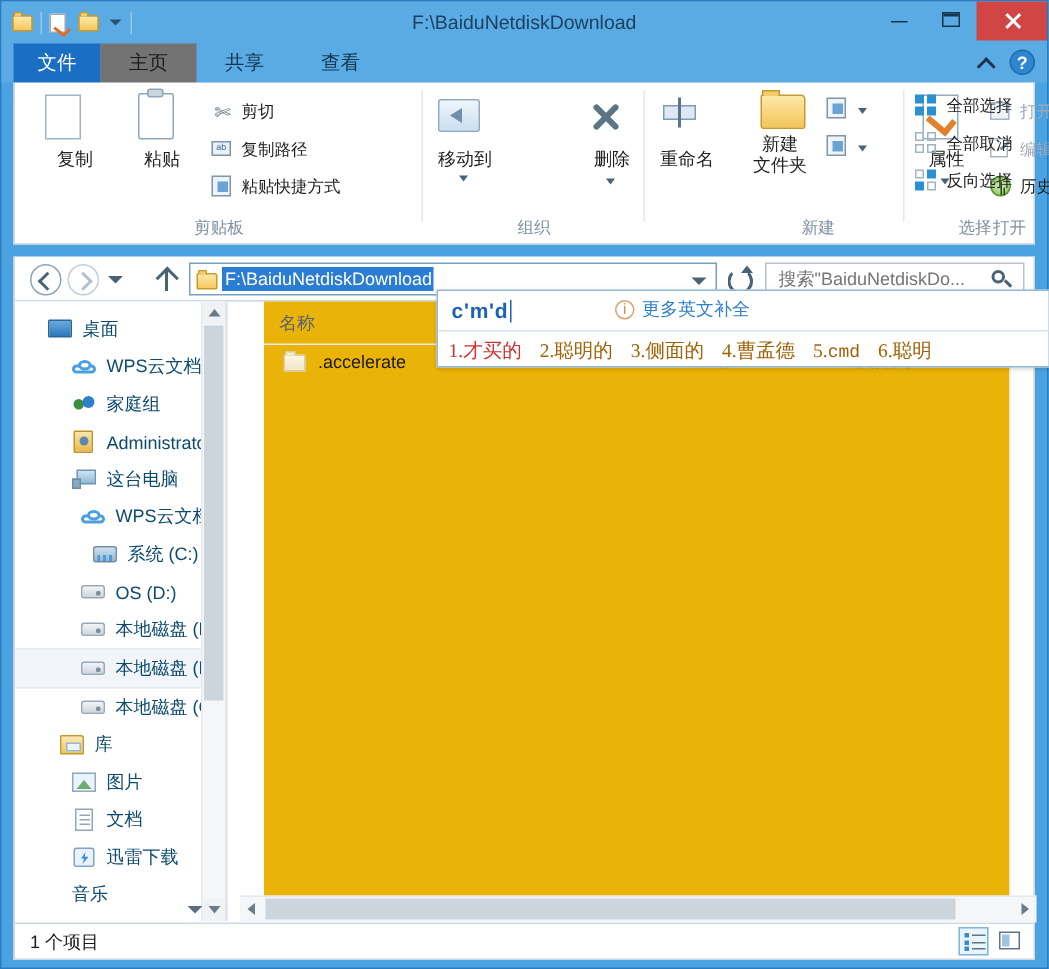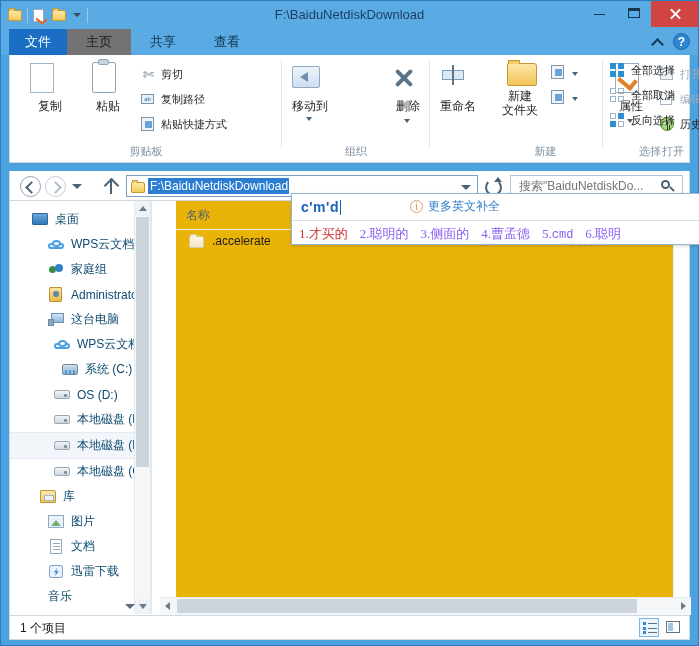--- a/index.html
+++ b/index.html
@@ -445,21 +445,21 @@
   .hint-ico{
     width:13px;height:13px;border-radius:50%;border:1px solid #e0a06a;
     color:#d88b4a;font-size:10px;line-height:12px;text-align:center;
     box-sizing:border-box;
   }
   .ime-hint .txt{font-size:12px;color:#2f7fc9;}
   .ime-cands{
     height:25px;display:flex;align-items:center;padding-left:7px;gap:12px;
     overflow:hidden;white-space:nowrap;
   }
-  .cand{font-size:13px;color:#8b5cf6;white-space:nowrap;}
+  .cand{font-size:13px;color:#a16207;white-space:nowrap;}
   .cand.first{color:#d03030;}
   .cand .num{font-family:"Liberation Serif","DejaVu Serif",serif;}
   .cand.ascii .word{font-family:"Liberation Mono","DejaVu Sans Mono",monospace;font-size:12px;}
 </style>
 </head>
 <body>
 
 <div class="window">
 
   <div class="titlebar">

